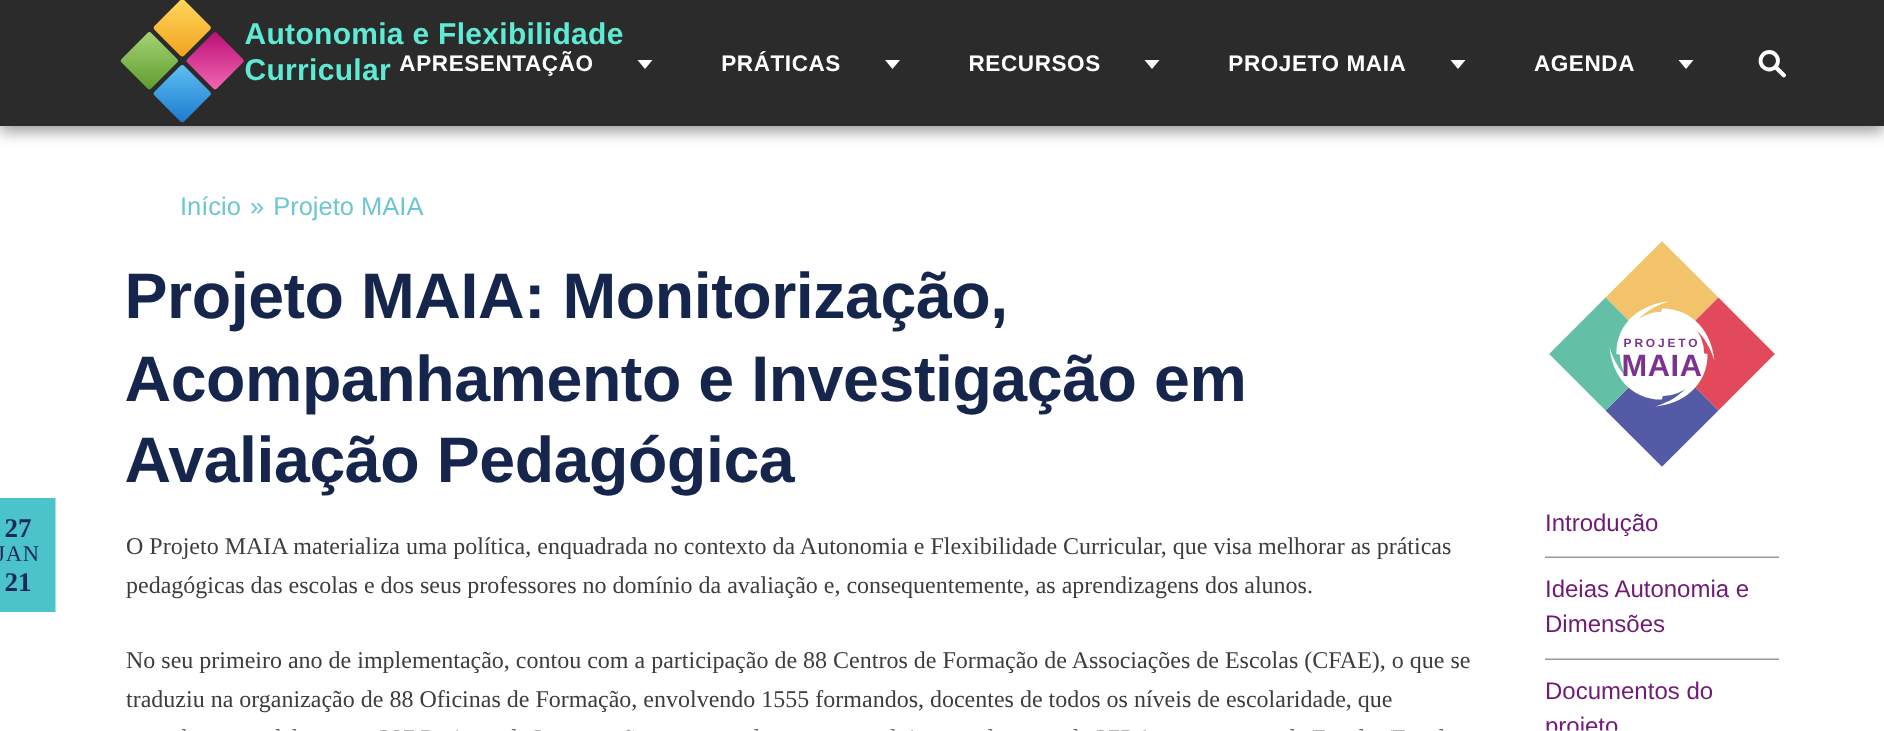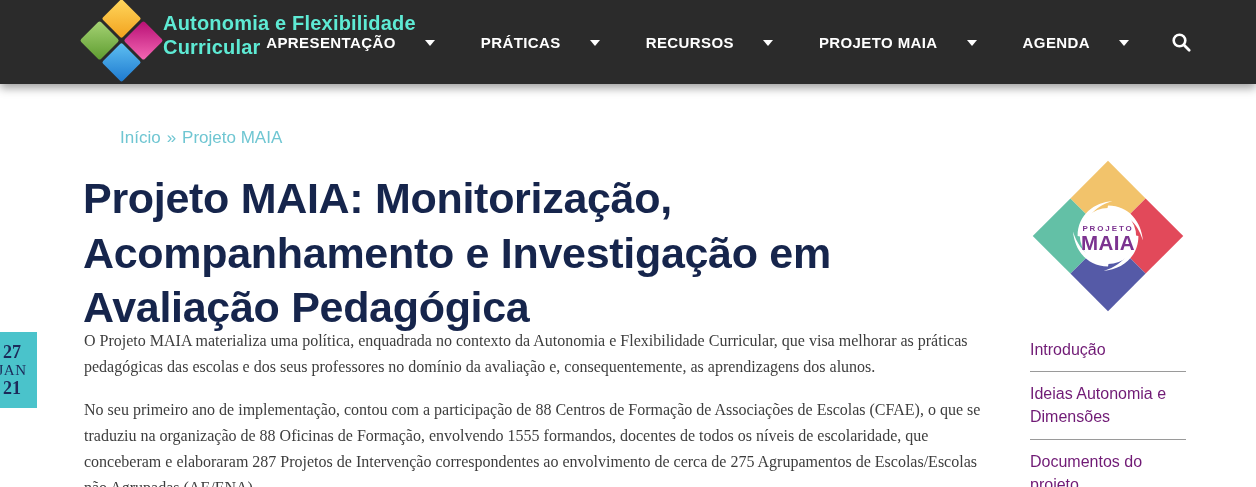--- a/index.html
+++ b/index.html
@@ -139,21 +139,21 @@
   }
   .article-body {
     position: absolute;
     left: 84px; top: 328px;
     width: 908px;
     font-family: "Liberation Serif", serif;
     font-size: 16px;
     color: #3d3d3d;
     line-height: 1.63;
   }
-  .article-body p { margin-bottom: 17px; }
+  .article-body p { margin-bottom: 17px; margin-top: 24px; }
 
   
   .sidebar {
     position: absolute;
     left: 1030px; top: 160px;
     width: 156px;
   }
   .maia-logo { display: block; margin: 0 auto; }
   .maia-projeto {
     font-family: "Liberation Sans", sans-serif;

